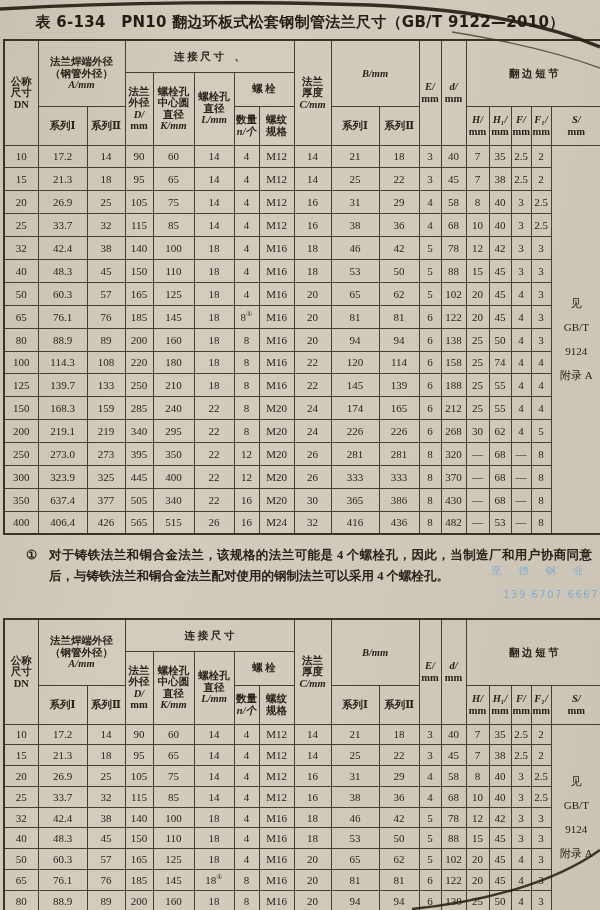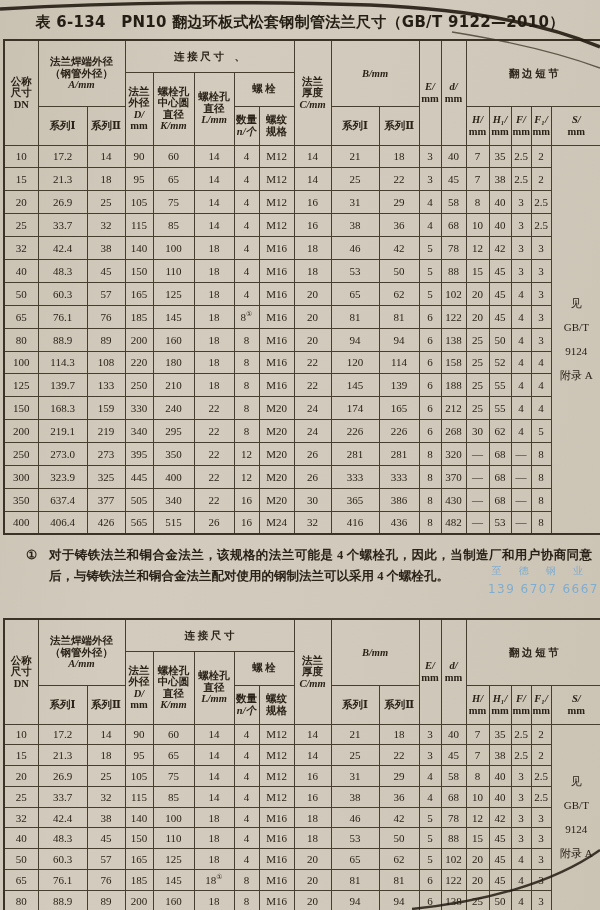--- a/index.html
+++ b/index.html
@@ -41,21 +41,21 @@
     font-family:"Liberation Serif","DejaVu Serif",serif;
     font-size:12.5px;line-height:21px;color:#2a2217;
   }
   .fn-marker{flex:0 0 14px;font-weight:bold;}
   .fn-text{flex:1;text-align:justify;font-weight:bold;}
   .wm{
     position:absolute;right:0;top:564px;width:235px;z-index:7;text-align:right;
     color:#72a9d4;opacity:.85;pointer-events:none;font-family:"DejaVu Sans",sans-serif;
   }
   .wm-co{font-size:10px;letter-spacing:7px;padding-right:10px;}
-  .wm-ph{font-size:12px;letter-spacing:1.5px;padding-right:1px;margin-top:4px;}
+  .wm-ph{font-size:10px;letter-spacing:1.5px;padding-right:1px;margin-top:11px;}
 </style>
 </head>
 <body>
 
 <div class="page">
 
   <svg class="curves" width="600" height="910" viewBox="0 0 600 910">
     <path d="M0,9 C120,2 260,1 370,5 C470,9 545,24 600,47" fill="none" stroke="#241c12" stroke-width="3.5" opacity="0.9"></path>
     <path d="M452,32 C508,41 562,54 600,68" fill="none" stroke="#3a3123" stroke-width="1.4" opacity="0.75"></path>
     <path d="M600,850 C552,884 482,902 412,909" fill="none" stroke="#241c12" stroke-width="2.4" opacity="0.85"></path>
@@ -370,21 +370,21 @@
             <td>180</td>
             <td>18</td>
             <td>8</td>
             <td>M16</td>
             <td>22</td>
             <td>120</td>
             <td>114</td>
             <td>6</td>
             <td>158</td>
             <td>25</td>
-            <td>52</td>
+            <td>74</td>
             <td>4</td>
             <td>4</td>
           </tr>
           <tr style="height: 22.9px;">
             <td>125</td>
             <td>139.7</td>
             <td>133</td>
             <td>250</td>
             <td>210</td>
             <td>18</td>
@@ -397,21 +397,21 @@
             <td>188</td>
             <td>25</td>
             <td>55</td>
             <td>4</td>
             <td>4</td>
           </tr>
           <tr style="height: 22.9px;">
             <td>150</td>
             <td>168.3</td>
             <td>159</td>
-            <td>330</td>
+            <td>285</td>
             <td>240</td>
             <td>22</td>
             <td>8</td>
             <td>M20</td>
             <td>24</td>
             <td>174</td>
             <td>165</td>
             <td>6</td>
             <td>212</td>
             <td>25</td>

